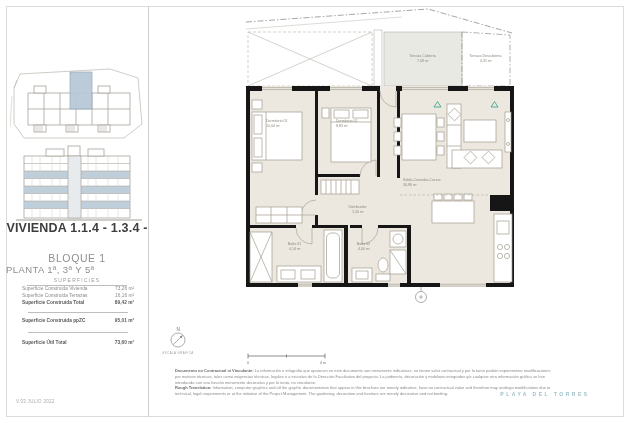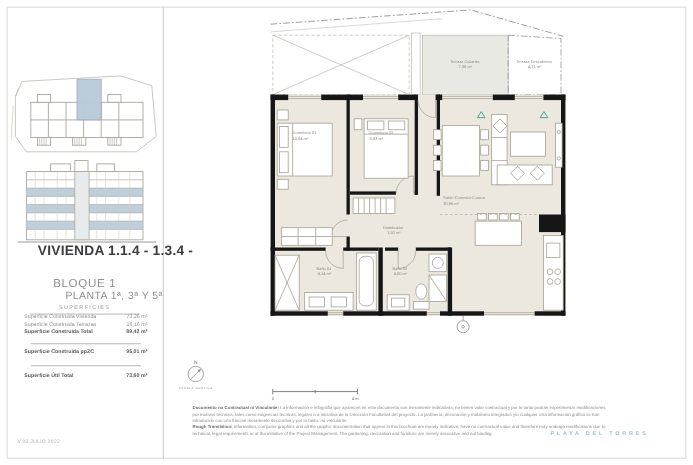--- a/index.html
+++ b/index.html
@@ -5,24 +5,24 @@
   html,body{margin:0;padding:0;background:#ffffff;}
   #page{position:relative;width:630px;height:423px;background:#ffffff;
         font-family:"Liberation Sans",sans-serif;overflow:hidden;}
   .frame{position:absolute;left:6px;top:6px;right:6px;bottom:6px;
          border:1px solid #dcdcda;pointer-events:none;}
   .divider{position:absolute;left:148px;top:6px;width:1px;height:411px;background:#cfcfcb;}
 
   
   .lp{position:absolute;left:6px;top:6px;width:142px;height:411px;}
   .lp-title{position:absolute;left:0;top:216px;width:142px;text-align:center;
-            font-weight:bold;font-size:12.5px;line-height:1.08;color:#3d3d3d;letter-spacing:.2px;padding-left:28px;}
+            font-weight:bold;font-size:12.5px;line-height:1.08;color:#3d3d3d;letter-spacing:.2px;}
   .lp-block{position:absolute;left:0;top:246px;width:142px;text-align:center;
             font-size:10.5px;color:#8f8f8f;letter-spacing:.6px;}
-  .lp-floors{position:absolute;left:0;top:258px;width:142px;text-align:right;
+  .lp-floors{position:absolute;left:0;top:258px;width:142px;text-align:left;
             font-size:9.5px;color:#8f8f8f;letter-spacing:.4px;}
   .sup-head{position:absolute;left:21px;top:271px;width:100px;text-align:center;
             font-size:5px;letter-spacing:1.2px;color:#9a9a9a;
             border-bottom:1px solid #bdbdbd;padding-bottom:2px;}
   .sup-rows{position:absolute;left:16px;top:280px;width:112px;font-size:4.8px;color:#8c8c8c;}
   .srow{display:flex;justify-content:space-between;line-height:1.45;}
   .srow.b{font-weight:bold;color:#5a5a5a;}
   .sep{height:0;border-bottom:1px solid #bdbdbd;margin:5px 6px;}
   .sep2{height:0;border-bottom:1px solid #bdbdbd;margin:7px 6px;}
   .version{position:absolute;left:10px;top:393px;font-size:4.5px;color:#a9a9a9;letter-spacing:.3px;}

